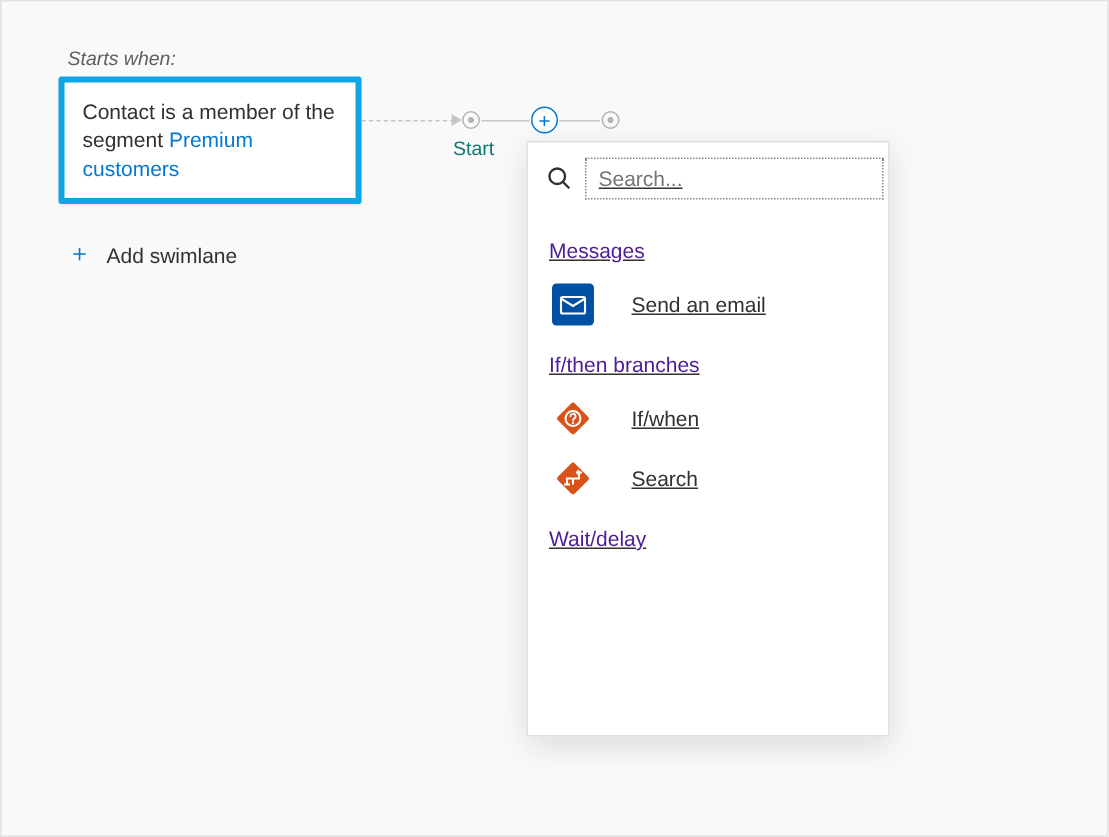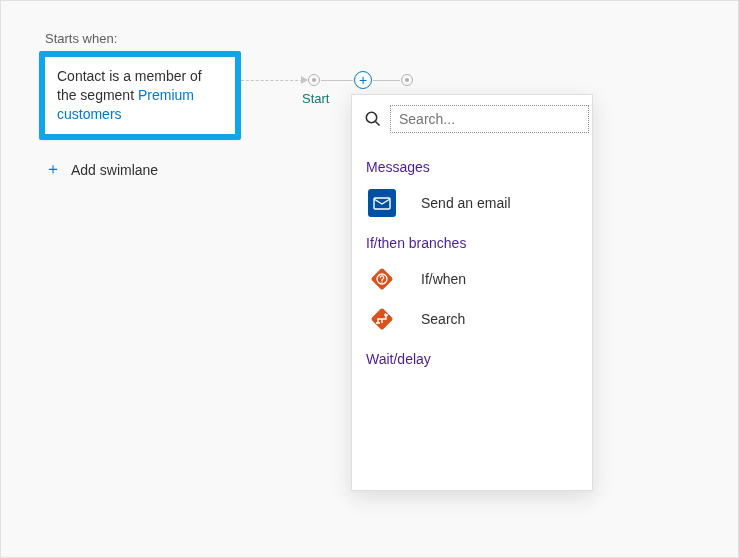--- a/index.html
+++ b/index.html
@@ -11,28 +11,29 @@
       position: relative;
       color: #323130;
       border: 1px solid #e1e1e1;
     }
     .starts-when-label {
       position: absolute;
       top: 30px;
       left: 44px;
       font-size: 13px;
       color: #605e5c;
+      font-style: italic;
     }
     .trigger-card {
       position: absolute;
       top: 50px;
       left: 38px;
       width: 202px;
       background: #fff;
-      border: 6px solid #0ea5e9;
+      border: 4px solid #0ea5e9;
       border-radius: 2px;
       padding: 10px 12px;
       font-size: 14px;
       line-height: 1.35;
       box-shadow: 0 1px 2px rgba(0,0,0,0.05);
     }
     .trigger-card .segment-link { color: #0078d4; }
     .add-swimlane {
       position: absolute;
       top: 158px;
@@ -146,20 +147,21 @@
       position: absolute;
       top: 93px;
       left: 350px;
       width: 242px;
       height: 397px;
       background: #fff;
       border: 1px solid #e1dfdd;
       box-shadow: 0 6px 20px rgba(0,0,0,0.12);
       display: flex;
       flex-direction: column;
+      text-decoration: underline;
     }
     .search-row {
       padding: 10px 12px 8px 12px;
       display: flex;
       align-items: center;
       gap: 8px;
     }
     .search-icon {
       width: 20px; height: 20px;
       display: flex; align-items: center; justify-content: center;

